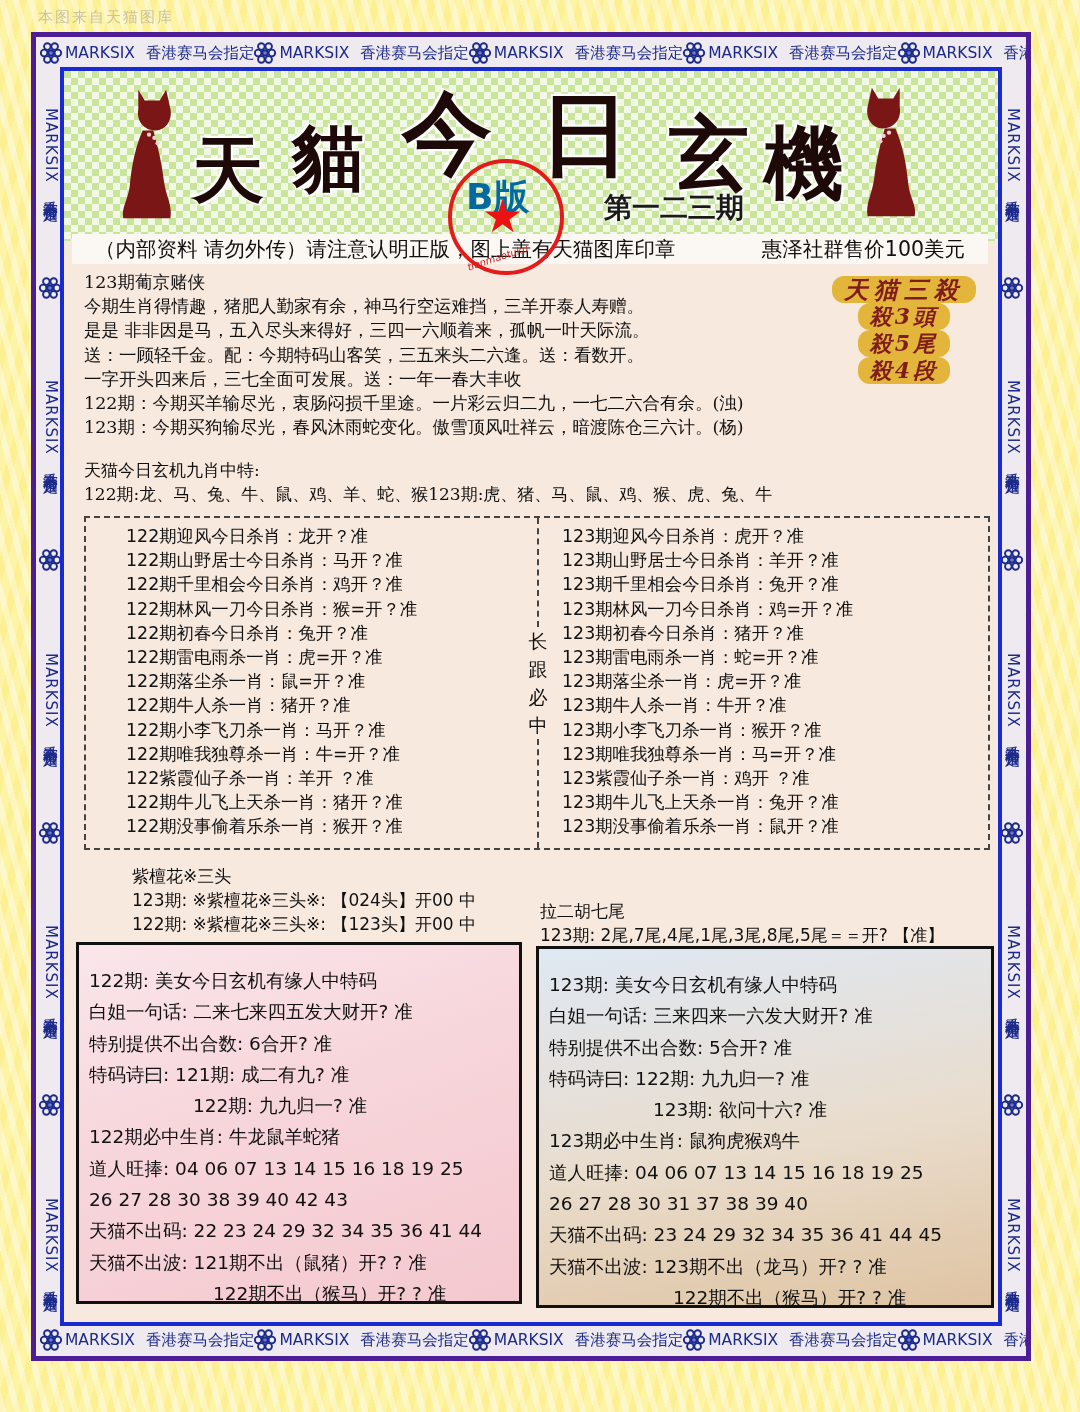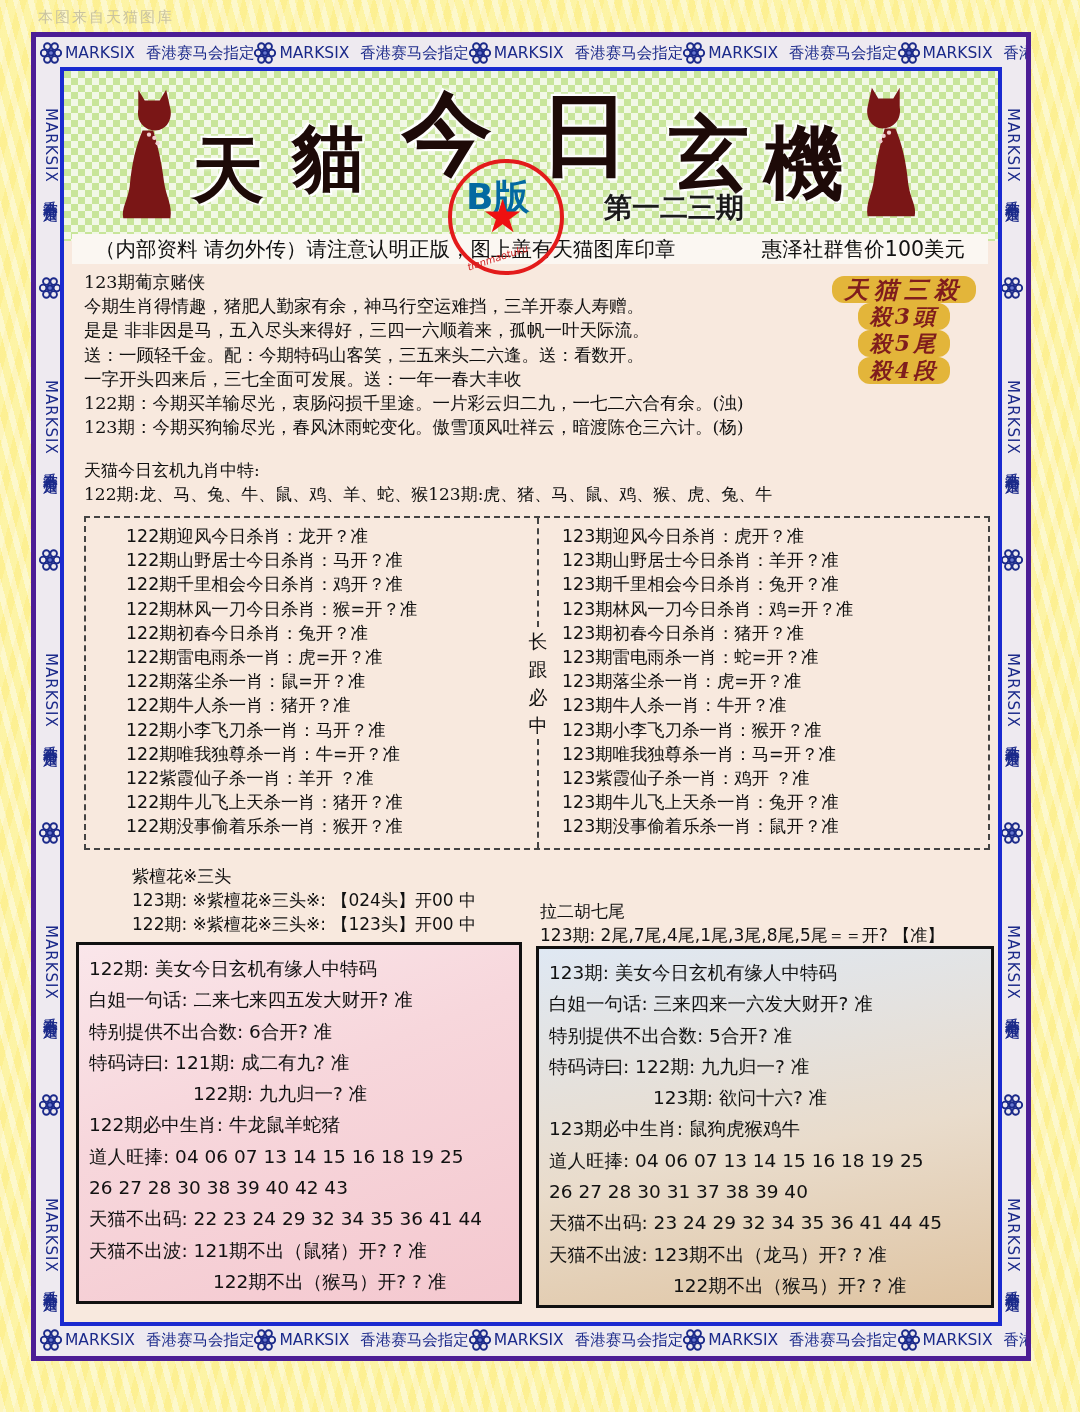--- a/index.html
+++ b/index.html
@@ -104,21 +104,21 @@
     display: flex; flex-direction: column; align-items: center;
   }
   .divider-line { flex: 1; border-left: 2px dashed #444; }
   .divider-text { font-size: 19px; line-height: 24px; padding: 2px 0; }
   .heads-tails { position: absolute; left: 20px; top: 598px; width: 910px; font-size: 17px; line-height: 24px; }
   .ht-col { position: absolute; top: 0; }
   .ht-col.left { left: 0; margin-left: 48px; }
   .ht-col.right { left: 456px; white-space: nowrap; margin-top: 35px; }
   .beauty {
     position: absolute; top: 676px; height: 362px;
-    border: 3px solid #111; padding: 8px 10px; font-size: 18.5px; line-height: 31.3px; overflow: hidden;
+    border: 3px solid #111; padding: 20px 10px; font-size: 18.5px; line-height: 31.3px; overflow: hidden;
   }
   .beauty.left { left: 12px; width: 446px; background: linear-gradient(160deg, #fae6ea 0%, #f7d7dc 40%, #f4c8cf 100%); }
   .beauty.right { left: 472px; width: 458px; top: 680px; background: linear-gradient(170deg, #dfe8f3 0%, #e9dccc 55%, #dfc4a2 100%); }
   .beauty .indent { padding-left: 104px; }
   .beauty .indent2 { padding-left: 124px; }
   .beauty .nowrap { white-space: nowrap; }
 </style>
 </head>
 <body>
 

